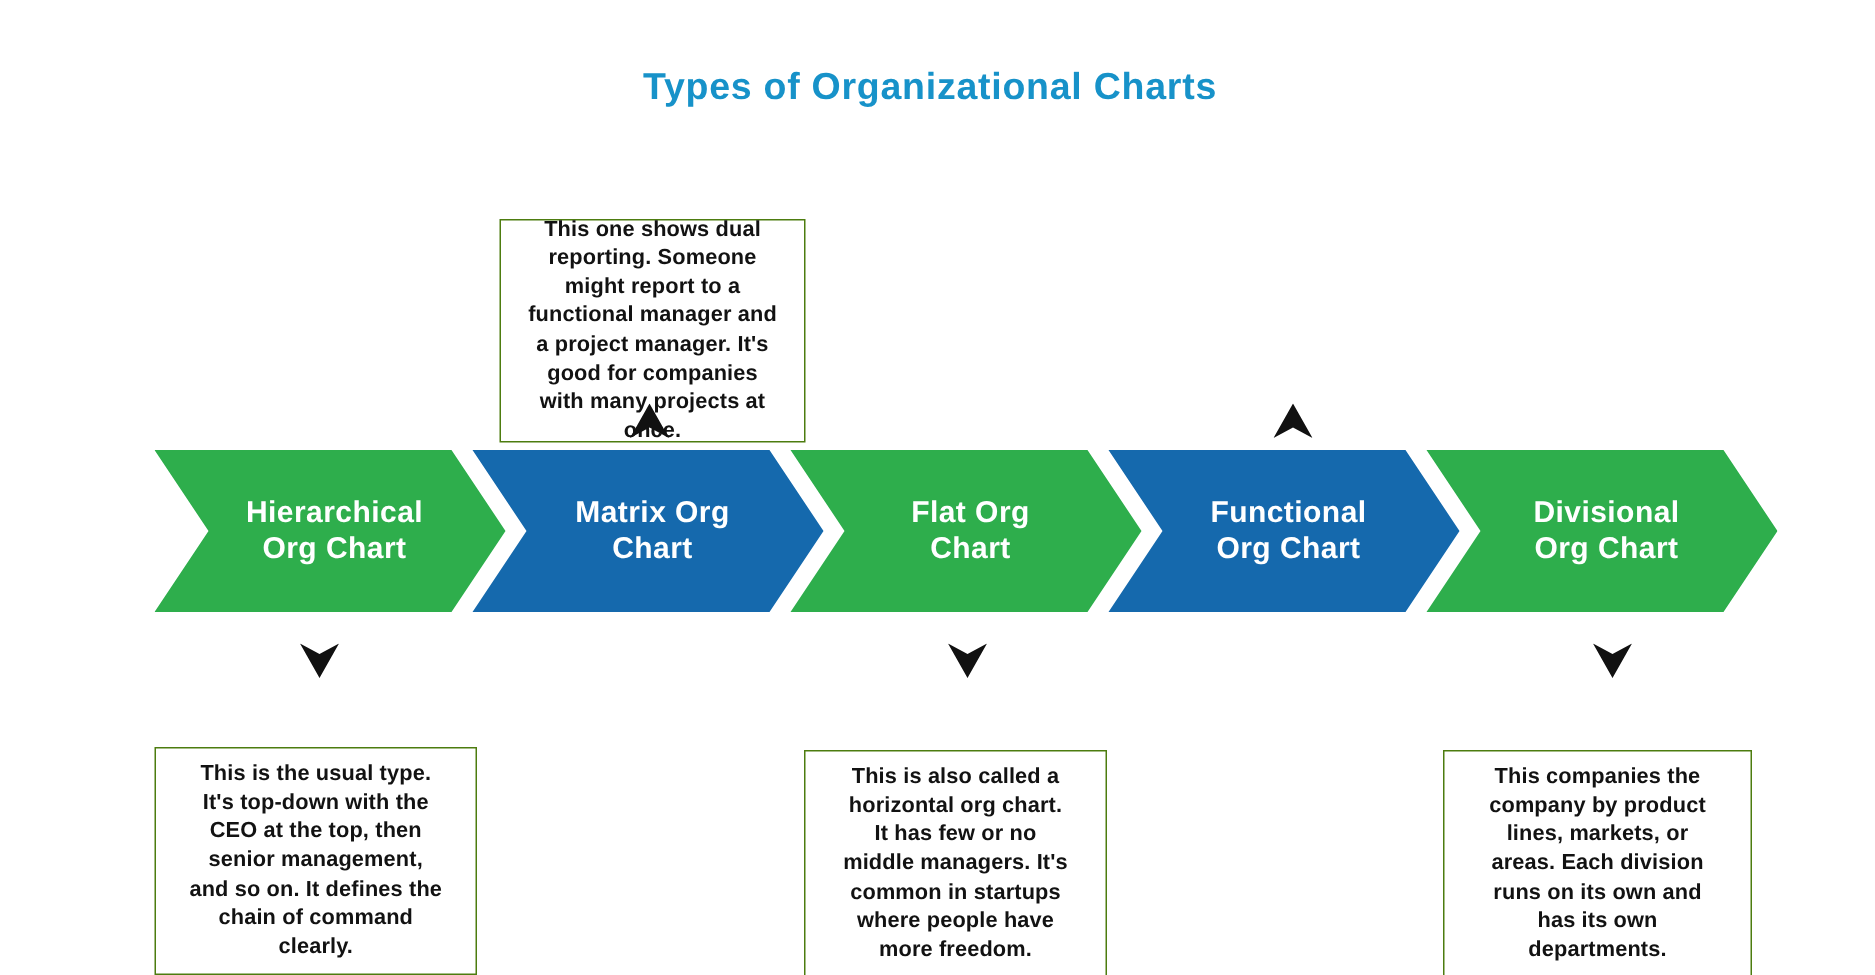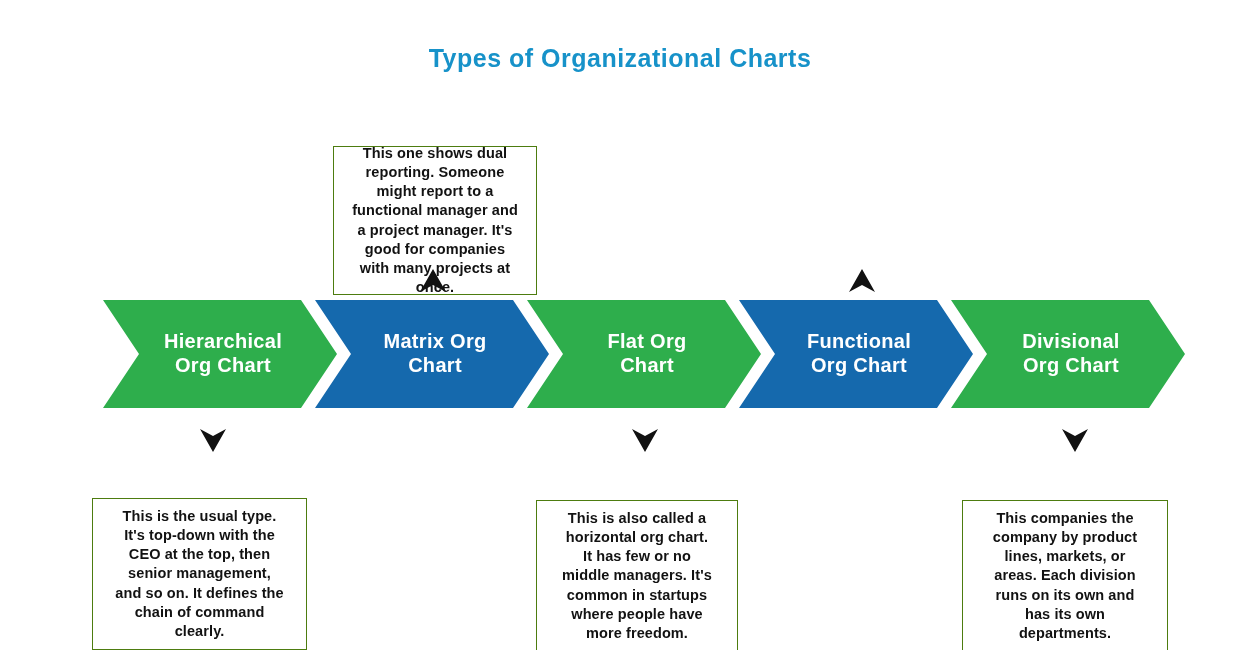--- a/index.html
+++ b/index.html
@@ -102,21 +102,21 @@
   <svg class="flow-arrow" style="left:200px;top:429px" width="26" height="23" viewBox="0 0 26 23">
     <polygon points="0,0 13,7 26,0 13,23" fill="#111111"></polygon>
   </svg>
   <svg class="flow-arrow" style="left:632px;top:429px" width="26" height="23" viewBox="0 0 26 23">
     <polygon points="0,0 13,7 26,0 13,23" fill="#111111"></polygon>
   </svg>
   <svg class="flow-arrow" style="left:1062px;top:429px" width="26" height="23" viewBox="0 0 26 23">
     <polygon points="0,0 13,7 26,0 13,23" fill="#111111"></polygon>
   </svg>
 
-  <div class="desc-box" style="left:92px;top:466px;width:215px;height:152px">
+  <div class="desc-box" style="left:103px;top:466px;width:215px;height:152px">
     <p>This is the usual type.
 It's top-down with the
 CEO at the top, then
 senior management,
 and so on. It defines the
 chain of command
 clearly.</p>
   </div>
   <div class="desc-box" style="left:536px;top:468px;width:202px;height:152px">
     <p>This is also called a

